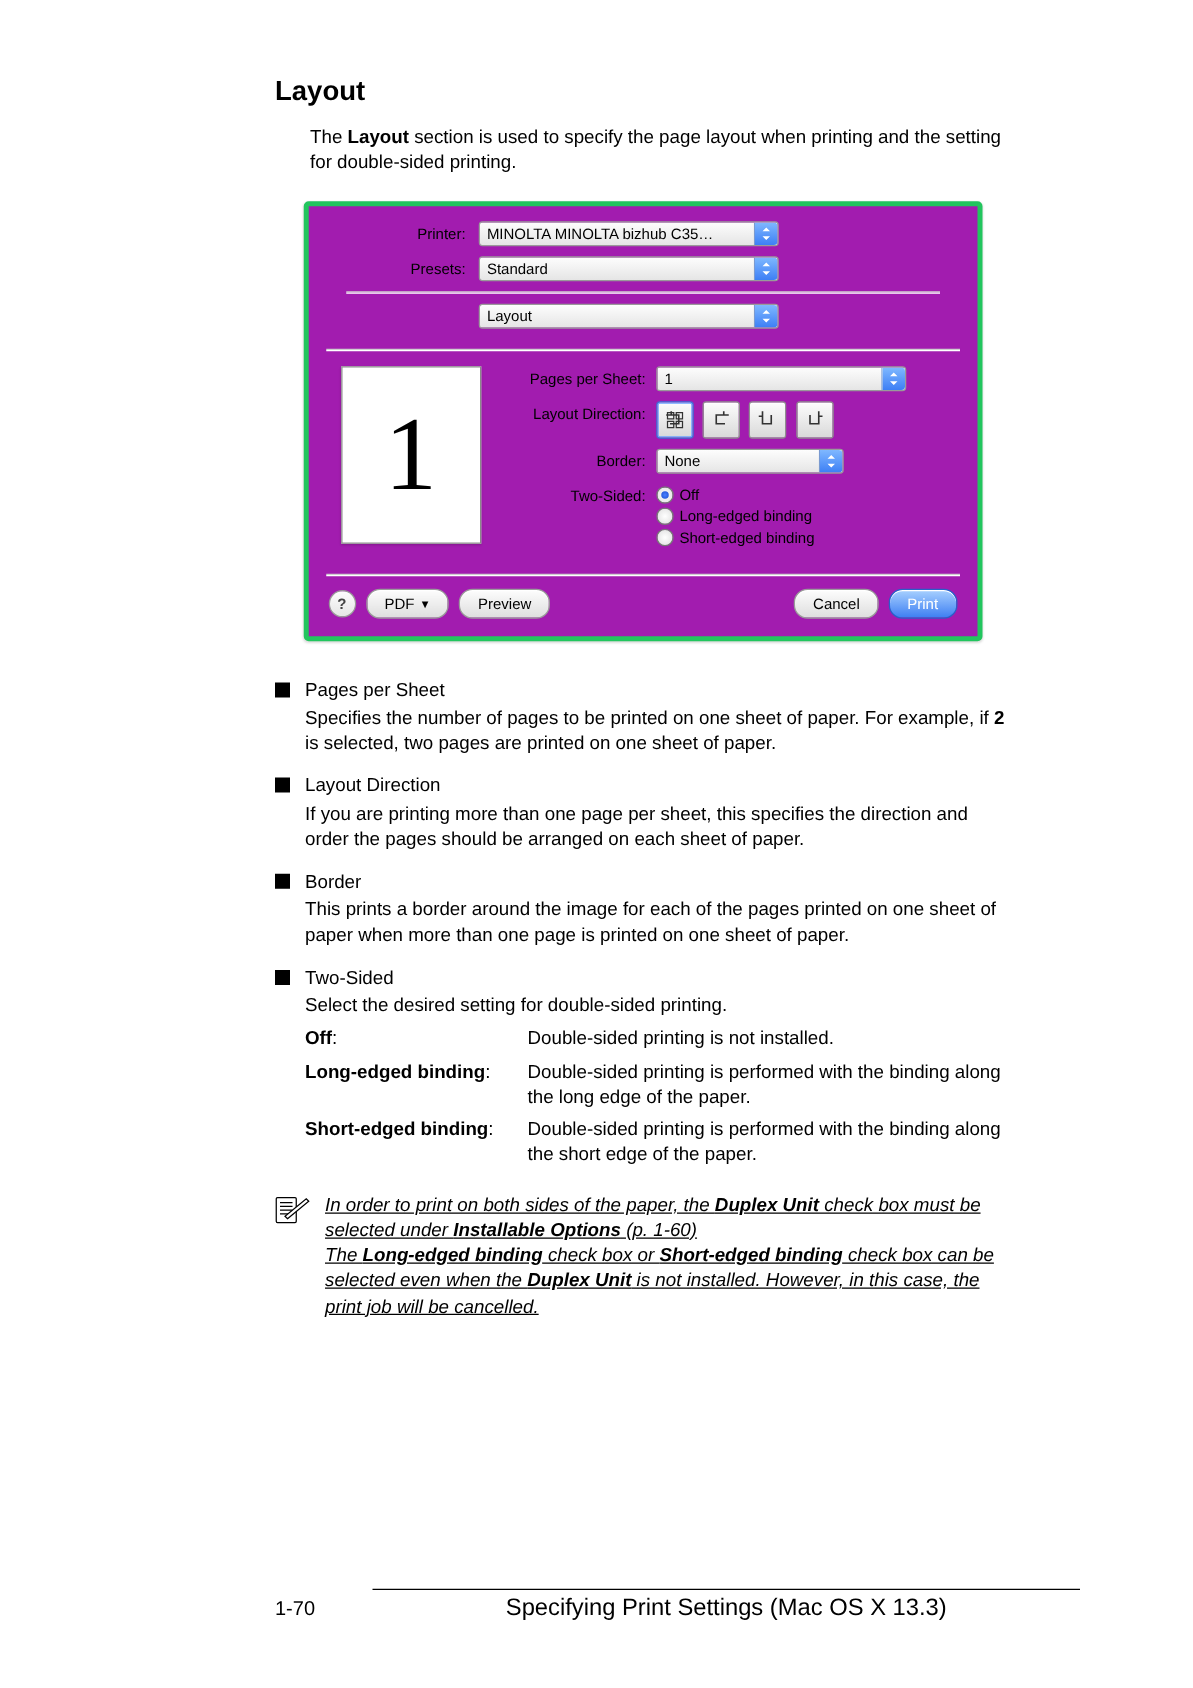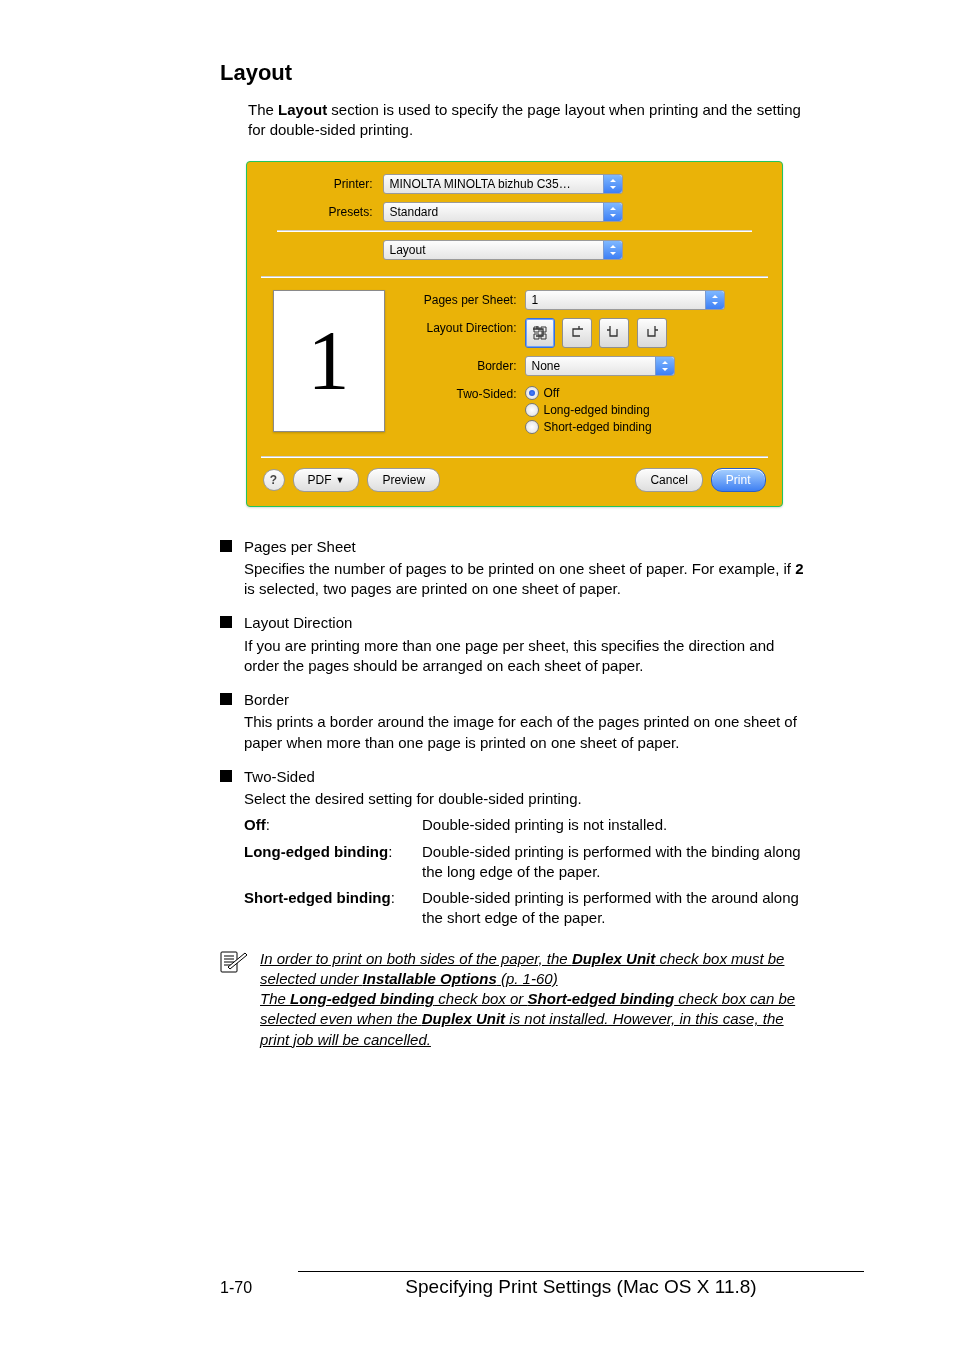--- a/index.html
+++ b/index.html
@@ -33,22 +33,22 @@
     padding-left: 28px;
   }
   
   .dialog-wrap {
     display: flex;
     justify-content: center;
     margin-bottom: 30px;
   }
   .dialog {
     width: 535px;
-    background: #eab308;
-    border: 1px solid #22c55e;
+    background: #a21caf;
+    border: 4px solid #22c55e;
     border-radius: 4px;
     font-family: "Lucida Grande", "Helvetica Neue", Arial, sans-serif;
     font-size: 12px;
     color: #000;
     box-shadow: 0 1px 2px rgba(0,0,0,0.15);
   }
   .dialog-top {
     padding: 12px 16px 8px 16px;
   }
   .dlg-row {
@@ -477,21 +477,21 @@
             <div class="defrow">
               <div class="term">
                 <b>Long-edged binding</b><span style="font-weight:normal;">:</span>
               </div>
               <div class="def">Double-sided printing is performed with the binding along the long edge of the paper.</div>
             </div>
             <div class="defrow">
               <div class="term">
                 <b>Short-edged binding</b><span style="font-weight:normal;">:</span>
               </div>
-              <div class="def">Double-sided printing is performed with the around along the short edge of the paper.</div>
+              <div class="def">Double-sided printing is performed with the binding along the short edge of the paper.</div>
             </div>
           </div>
         </div>
       </div>
     </div>
 
     <div class="note">
       <div class="note-icon">
         <svg width="28" height="26" viewBox="0 0 28 26">
           <rect x="1" y="3" width="16" height="20" rx="1" fill="#fff" stroke="#000" stroke-width="1"></rect>
@@ -505,15 +505,15 @@
       <div class="note-body">
         <span>In order to print on both sides of the paper, the </span><span class="bold-i">Duplex Unit</span><span> check box must be selected under </span><span class="bold-i">Installable Options</span><span> (p. 1-60)</span><br>
         <span>The </span><span class="bold-i">Long-edged binding</span><span> check box or </span><span class="bold-i">Short-edged binding</span><span> check box can be selected even when the </span><span class="bold-i">Duplex Unit</span><span> is not installed. However, in this case, the print job will be cancelled.</span>
       </div>
     </div>
 
   </div>
 
   <div class="footer">
     <div class="pagenum">1-70</div>
-    <div class="foottitle">Specifying Print Settings (Mac OS X 11.8)</div>
+    <div class="foottitle">Specifying Print Settings (Mac OS X 13.3)</div>
   </div>
 </div>
 
 </body></html>

